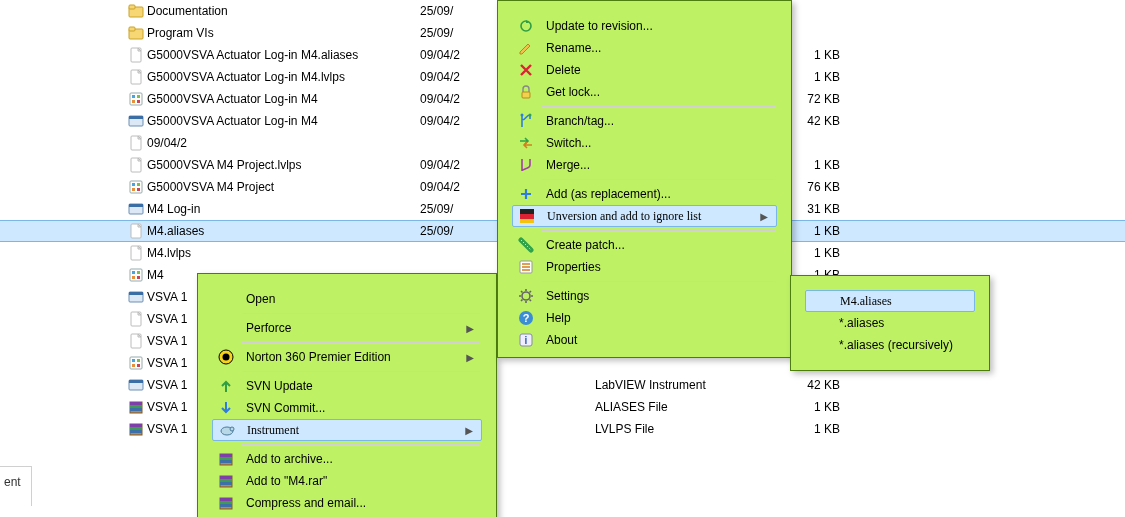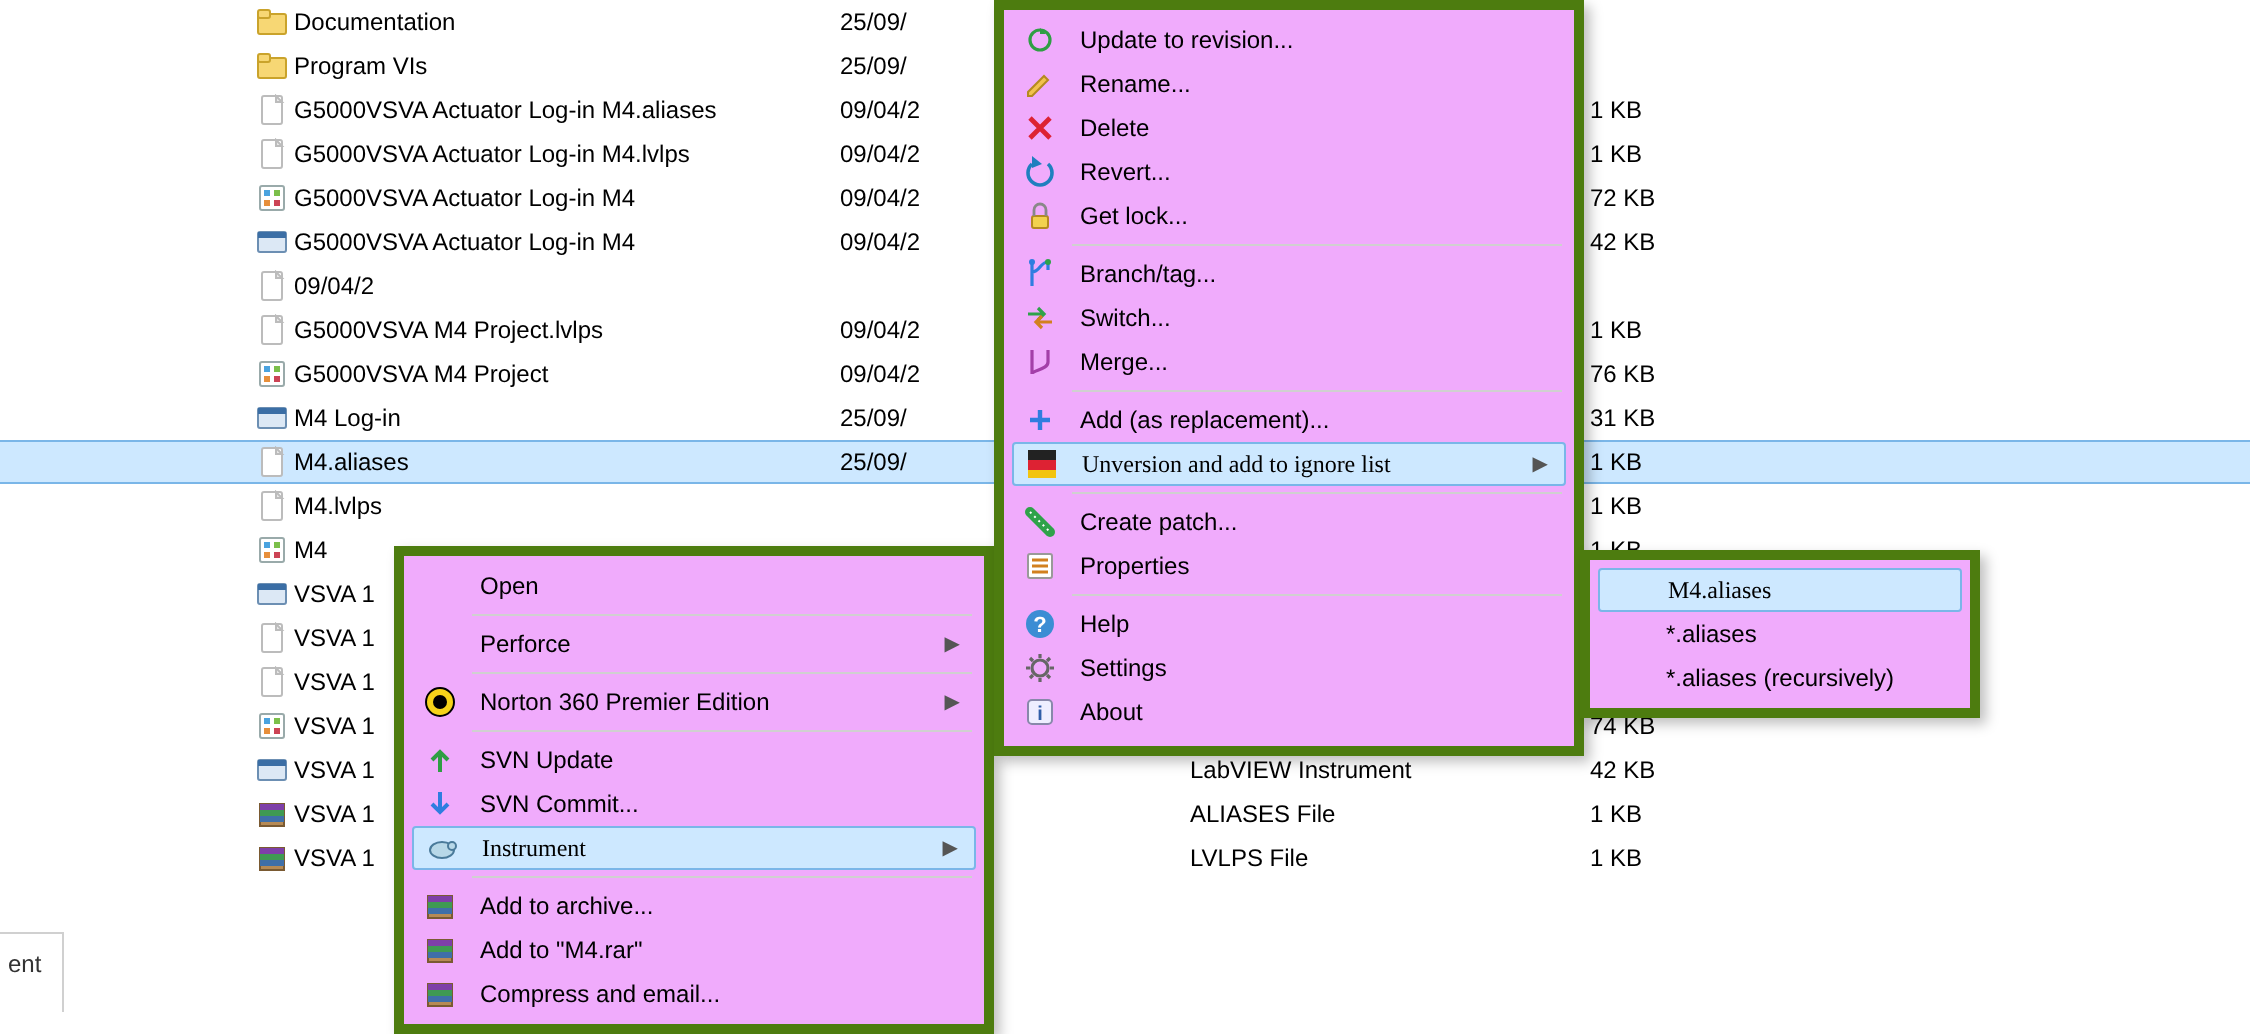--- a/index.html
+++ b/index.html
@@ -44,21 +44,21 @@
     text-overflow: ellipsis;
   }
   .col-date {
     width: 175px;
   }
   .col-type {
     width: 200px;
   }
   .col-size {
     width: 45px;
-    text-align: left;
+    text-align: right;
   }
   
   .ico {
     display: inline-block;
     width: 16px;
     height: 16px;
     vertical-align: middle;
   }
   .ico svg { width:16px; height:16px; display:block; }
   
@@ -69,24 +69,24 @@
     border-top: 1px solid #d0d0d0;
     border-right: 1px solid #d0d0d0;
     width: 32px;
     height: 40px;
     padding: 8px 4px;
     color: #333;
   }
   
   .menu {
     position: absolute;
-    background: #f0abfc;
-    border: 5px solid #4d7c0f;
+    background: #bef264;
+    border: 1px solid #4d7c0f;
     box-shadow: 3px 3px 6px rgba(0,0,0,0.25);
-    padding: 4px;
+    padding: 14px;
   }
   .menu-item {
     height: 22px;
     display: flex;
     align-items: center;
     padding-right: 30px;
     position: relative;
   }
   .menu-item.highlight {
     background: #cde8ff;
@@ -532,30 +532,20 @@
             <use href="#i-delete"></use>
           </svg>
         </span>
       </span>
       <span class="menu-text">Delete</span>
     </div>
     <div class="menu-item">
       <span class="menu-icon-col">
         <span class="ico">
           <svg viewBox="0 0 16 16">
-            <use href="#i-revert"></use>
-          </svg>
-        </span>
-      </span>
-      <span class="menu-text">Revert...</span>
-    </div>
-    <div class="menu-item">
-      <span class="menu-icon-col">
-        <span class="ico">
-          <svg viewBox="0 0 16 16">
             <use href="#i-lock"></use>
           </svg>
         </span>
       </span>
       <span class="menu-text">Get lock...</span>
     </div>
     <div class="sep"></div>
     <div class="menu-item">
       <span class="menu-icon-col">
         <span class="ico">
@@ -627,35 +617,35 @@
           </svg>
         </span>
       </span>
       <span class="menu-text">Properties</span>
     </div>
     <div class="sep"></div>
     <div class="menu-item">
       <span class="menu-icon-col">
         <span class="ico">
           <svg viewBox="0 0 16 16">
+            <use href="#i-settings"></use>
+          </svg>
+        </span>
+      </span>
+      <span class="menu-text">Settings</span>
+    </div>
+    <div class="menu-item">
+      <span class="menu-icon-col">
+        <span class="ico">
+          <svg viewBox="0 0 16 16">
             <use href="#i-help"></use>
           </svg>
         </span>
       </span>
       <span class="menu-text">Help</span>
-    </div>
-    <div class="menu-item">
-      <span class="menu-icon-col">
-        <span class="ico">
-          <svg viewBox="0 0 16 16">
-            <use href="#i-settings"></use>
-          </svg>
-        </span>
-      </span>
-      <span class="menu-text">Settings</span>
     </div>
     <div class="menu-item">
       <span class="menu-icon-col">
         <span class="ico">
           <svg viewBox="0 0 16 16">
             <use href="#i-about"></use>
           </svg>
         </span>
       </span>
       <span class="menu-text">About</span>

